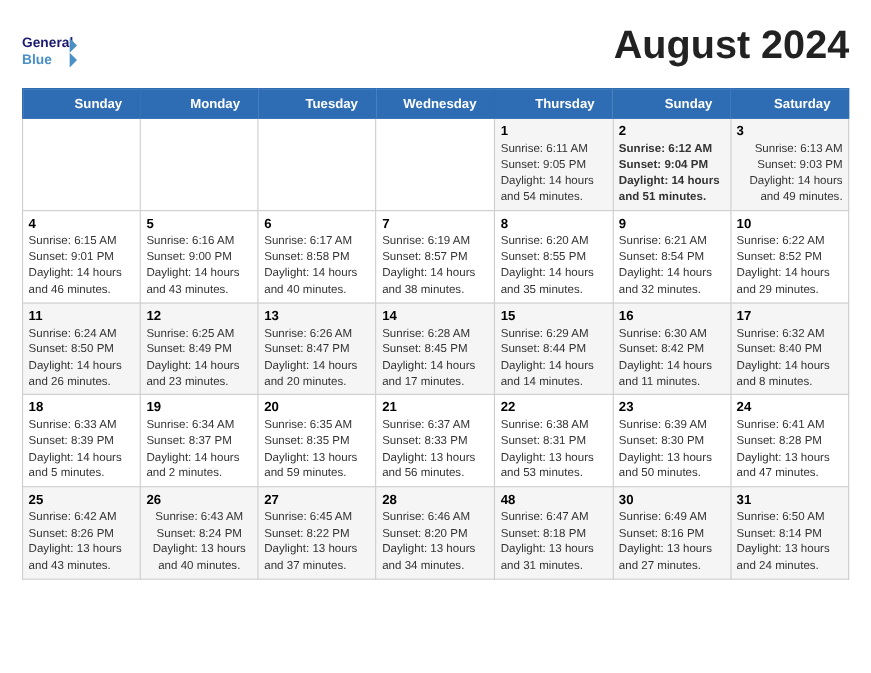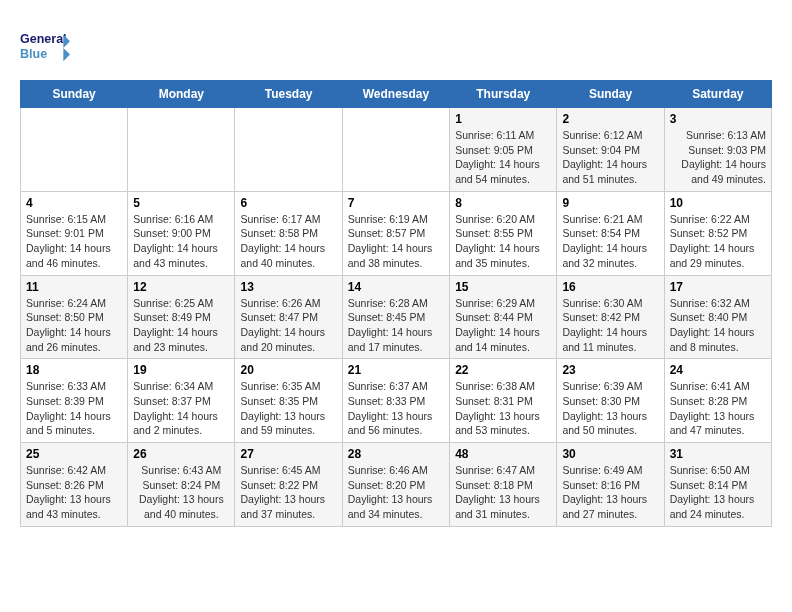--- a/index.html
+++ b/index.html
@@ -35,22 +35,22 @@
       color: #444;
     }
     table {
       width: 100%;
       border-collapse: collapse;
       font-size: 11px;
     }
     thead tr th {
       background-color: #2e6db4;
       color: #fff;
-      padding: 6px 0;
-      text-align: center;
+      padding: 6px 16px;
+      text-align: right;
       font-size: 12px;
       font-weight: bold;
       border: 1px solid #2e6db4;
     }
     tbody tr td {
       border: 1px solid #ccc;
       padding: 4px 5px;
       vertical-align: top;
       width: 108px;
       min-height: 80px;
@@ -80,20 +80,21 @@
 
 <div class="header">
   <div class="logo">
   <svg width="50" height="50" viewBox="0 0 60 45" xmlns="http://www.w3.org/2000/svg">
     <text x="0" y="20" font-size="15" font-weight="bold" font-family="Arial" fill="#1a1a6e">General</text>
     <text x="0" y="38" font-size="15" font-weight="bold" font-family="Arial" fill="#4a90c4">Blue</text>
     <polygon points="52,10 60,18 52,26 60,34 52,42" fill="#4a90c4"></polygon>
   </svg>
 </div>
   <div class="title-block">
+    <h1>August 2024</h1>
   </div>
 </div>
 
 <table>
   <thead>
     <tr>
     <th>Sunday</th>
         <th>Monday</th>
         <th>Tuesday</th>
         <th>Wednesday</th>
@@ -110,21 +111,21 @@
         <td class="empty-cell"></td>
         <td>
           <span class="day-number">1</span>
           <div class="day-info" style="white-space: pre-line;">Sunrise: 6:11 AM
 Sunset: 9:05 PM
 Daylight: 14 hours
 and 54 minutes.</div>
         </td>
         <td>
           <span class="day-number">2</span>
-          <div class="day-info" style="white-space: pre-line;">Sunrise: 6:12 AM
+          <div class="day-info" style="white-space: pre-line; font-weight: bold;">Sunrise: 6:12 AM
 Sunset: 9:04 PM
 Daylight: 14 hours
 and 51 minutes.</div>
         </td>
         <td>
           <span class="day-number">3</span>
           <div class="day-info" style="white-space: pre-line; text-align: right;">Sunrise: 6:13 AM
 Sunset: 9:03 PM
 Daylight: 14 hours
 and 49 minutes.</div>

